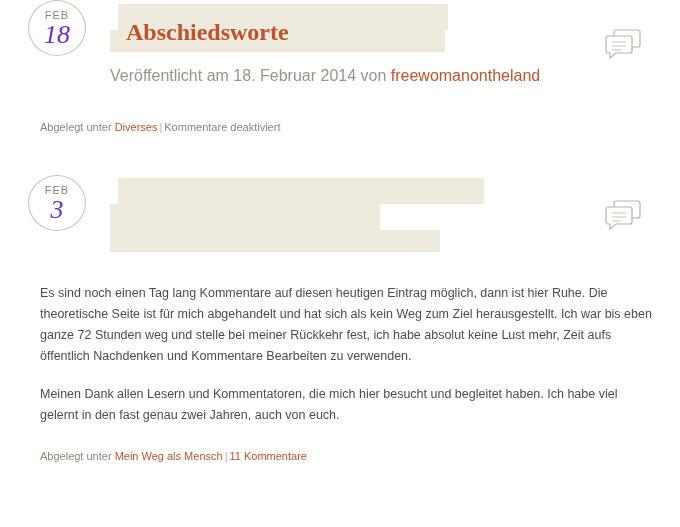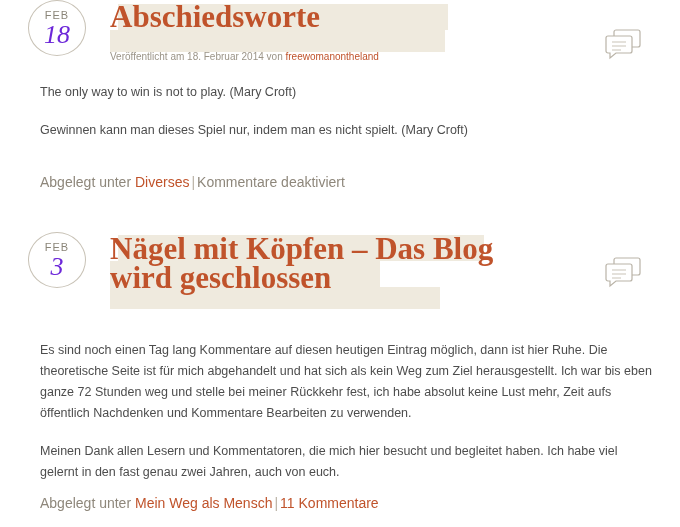--- a/index.html
+++ b/index.html
@@ -74,30 +74,30 @@
   .title-hl {
     position: absolute;
     background: #efeade;
     z-index: 0;
   }
   .post-title {
     position: relative;
     z-index: 1;
     font-family: "Liberation Serif", serif;
     font-weight: bold;
-    font-size: 31px;
+    font-size: 24px;
     line-height: 29px;
     color: #c0532b;
-    margin: 0;
+    margin: 16px;
     padding: 0;
   }
   .post-meta {
     position: relative;
     z-index: 1;
-    font-size: 10px;
+    font-size: 16px;
     color: #9b9487;
     margin-top: 20px;
   }
   .post-meta .author {
     color: #c0532b;
   }
 
   
   .comment-icon {
     position: absolute;
@@ -111,27 +111,27 @@
   .post-body {
     margin: 0 8px 0 22px;
     font-size: 12.5px;
     line-height: 21px;
     color: #4d4d4d;
   }
   .post-body p {
     margin: 0 0 17px 0;
   }
   .post-body p.tight {
-    margin-bottom: 0;
+    margin-bottom: 12px;
   }
 
   
   .post-footer {
     margin: 0 8px 0 22px;
-    font-size: 14px;
+    font-size: 11px;
     color: #8e877b;
     border-top: 0px;
     padding-top: 2px;
   }
   .post-footer a {
     color: #c0532b;
     text-decoration: none;
   }
   .post-footer .sep {
     color: #b8b1a4;
@@ -175,24 +175,20 @@
             <line x1="8" y1="20" x2="22" y2="20"></line>
             <line x1="8" y1="24" x2="17" y2="24"></line>
           </g>
         </svg>
       </div>
 
     </div>
 
     <div class="spacer-2"></div>
 
-    <div class="post-body">
-      <p>The only way to win is not to play. (Mary Croft)</p>
-      <p>Gewinnen kann man dieses Spiel nur, indem man es nicht spielt. (Mary Croft)</p>
-    </div>
 
     <div class="spacer-1"></div>
 
     <div class="post-footer">
       <span>Abgelegt unter </span><a href="#">Diverses</a><span class="sep">|</span><span>Kommentare deaktiviert</span>
     </div>
 
   </article>
 
   <div style="height:42px"></div>
@@ -203,21 +199,20 @@
 
       <div class="date-badge">
         <span class="month">FEB</span>
         <span class="day">3</span>
       </div>
 
       <div class="title-wrap">
         <div class="title-hl" style="left:8px; top:3px; width:366px; height:26px;"></div>
         <div class="title-hl" style="left:0px; top:29px; width:270px; height:26px;"></div>
         <div class="title-hl" style="left:0px; top:55px; width:330px; height:22px;"></div>
-        <h2 class="post-title" style="max-width:400px;">Nägel mit Köpfen – Das Blog wird geschlossen</h2>
       </div>
 
       <div class="comment-icon" style="top:22px;">
         <svg width="40" height="34" viewBox="0 0 40 34" xmlns="http://www.w3.org/2000/svg">
           <g fill="#ffffff" stroke="#b9b3a7" stroke-width="1.2">
             <path d="M12 4 h22 a2 2 0 0 1 2 2 v13 a2 2 0 0 1 -2 2 h-14 l-6 5 v-5 h-2 a2 2 0 0 1 -2 -2 v-13 a2 2 0 0 1 2 -2 z"></path>
             <path d="M4 10 h22 a2 2 0 0 1 2 2 v13 a2 2 0 0 1 -2 2 h-14 l-6 5 v-5 h-2 a2 2 0 0 1 -2 -2 v-13 a2 2 0 0 1 2 -2 z"></path>
           </g>
           <g stroke="#c9c3b7" stroke-width="1">
             <line x1="8" y1="16" x2="22" y2="16"></line>

